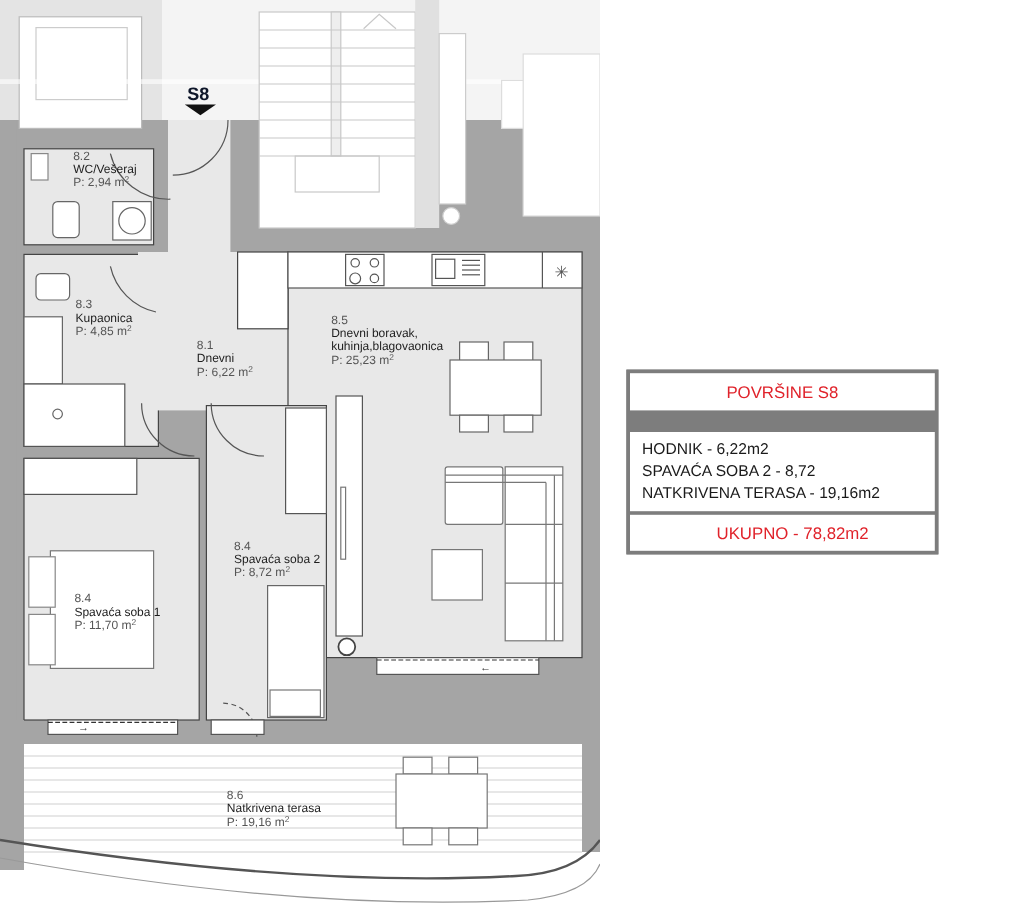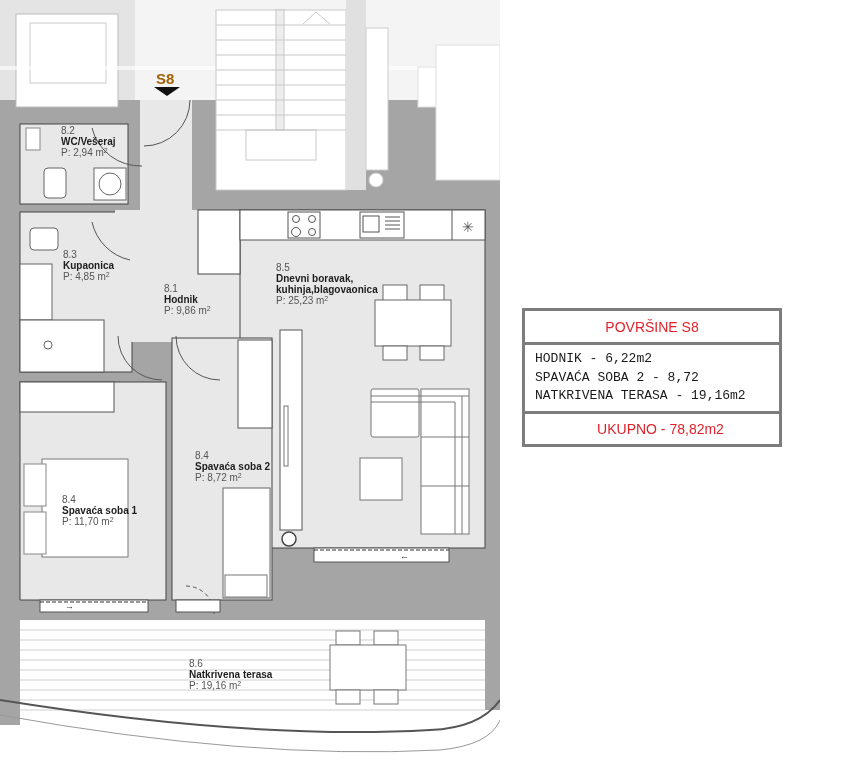--- a/index.html
+++ b/index.html
@@ -1,27 +1,27 @@
 <!DOCTYPE html>
 <html><head>
 <meta charset="utf-8">
 <style>
   html,body{margin:0;padding:0;background:#ffffff;}
   body{width:860px;height:762px;position:relative;overflow:hidden;font-family:"Liberation Sans",sans-serif;}
   #plan{position:absolute;left:0;top:0;width:500px;height:762px;}
   .lbl{position:absolute;font-family:"Liberation Sans",sans-serif;font-size:10px;line-height:11px;color:#4a4a4a;white-space:nowrap;margin-left:17px;}
   .lbl .num{display:block;color:#555;}
-  .lbl .name{display:block;font-weight:bold;color:#1d1d1d;}
+  .lbl .name{display:block;font-weight:normal;color:#1d1d1d;}
   .lbl .area{display:block;color:#555;}
   .lbl sup{font-size:7px;vertical-align:top;line-height:7px;}
-  .s8{position:absolute;left:156px;top:70px;font-weight:bold;font-size:15px;color:#a16207;}
+  .s8{position:absolute;left:156px;top:70px;font-weight:bold;font-size:15px;color:#0f172a;}
   #legend{position:absolute;left:522px;top:308px;width:260px;border:3px solid #7d7d7d;background:#7d7d7d;box-sizing:border-box;}
   .lg-box{background:#fff;margin:0;}
   .lg-title{height:31px;display:flex;align-items:center;justify-content:center;color:#e0232b;font-size:14px;font-family:"Liberation Sans",sans-serif;}
-  .lg-list{margin-top:3px;padding:5px 8px 5px 10px;font-family:Liberation Mono, monospace;}
+  .lg-list{margin-top:18px;padding:5px 8px 5px 10px;}
   .lg-row{font-size:13px;line-height:18.5px;color:#1a1a1a;white-space:nowrap;}
   .lg-total{margin-top:3px;height:30px;display:flex;align-items:center;justify-content:center;color:#e0232b;font-size:14px;padding-left:17px;}
 </style>
 </head>
 <body>
 
 <svg id="plan" viewBox="0 0 500 762" xmlns="http://www.w3.org/2000/svg">
 
   <rect x="0" y="100" width="500" height="520" fill="#a5a5a5"></rect>
 
@@ -173,22 +173,22 @@
   <span class="name">WC/Vešeraj</span>
   <span class="area"><span>P: 2,94 m</span><sup>2</sup></span>
 </div>
 <div class="lbl" style="left:46px;top:249px;">
   <span class="num">8.3</span>
   <span class="name">Kupaonica</span>
   <span class="area"><span>P: 4,85 m</span><sup>2</sup></span>
 </div>
 <div class="lbl" style="left:147px;top:283px;">
   <span class="num">8.1</span>
-  <span class="name">Hodnik</span>
-  <span class="area"><span>P: 9,86 m</span><sup>2</sup></span>
+  <span class="name">Dnevni</span>
+  <span class="area"><span>P: 6,22 m</span><sup>2</sup></span>
 </div>
 <div class="lbl" style="left:259px;top:262px;">
   <span class="num">8.5</span>
   <span class="name">Dnevni boravak,</span>
   <span class="name">kuhinja,blagovaonica</span>
   <span class="area"><span>P: 25,23 m</span><sup>2</sup></span>
 </div>
 <div class="lbl" style="left:178px;top:450px;">
   <span class="num">8.4</span>
   <span class="name">Spavaća soba 2</span>

